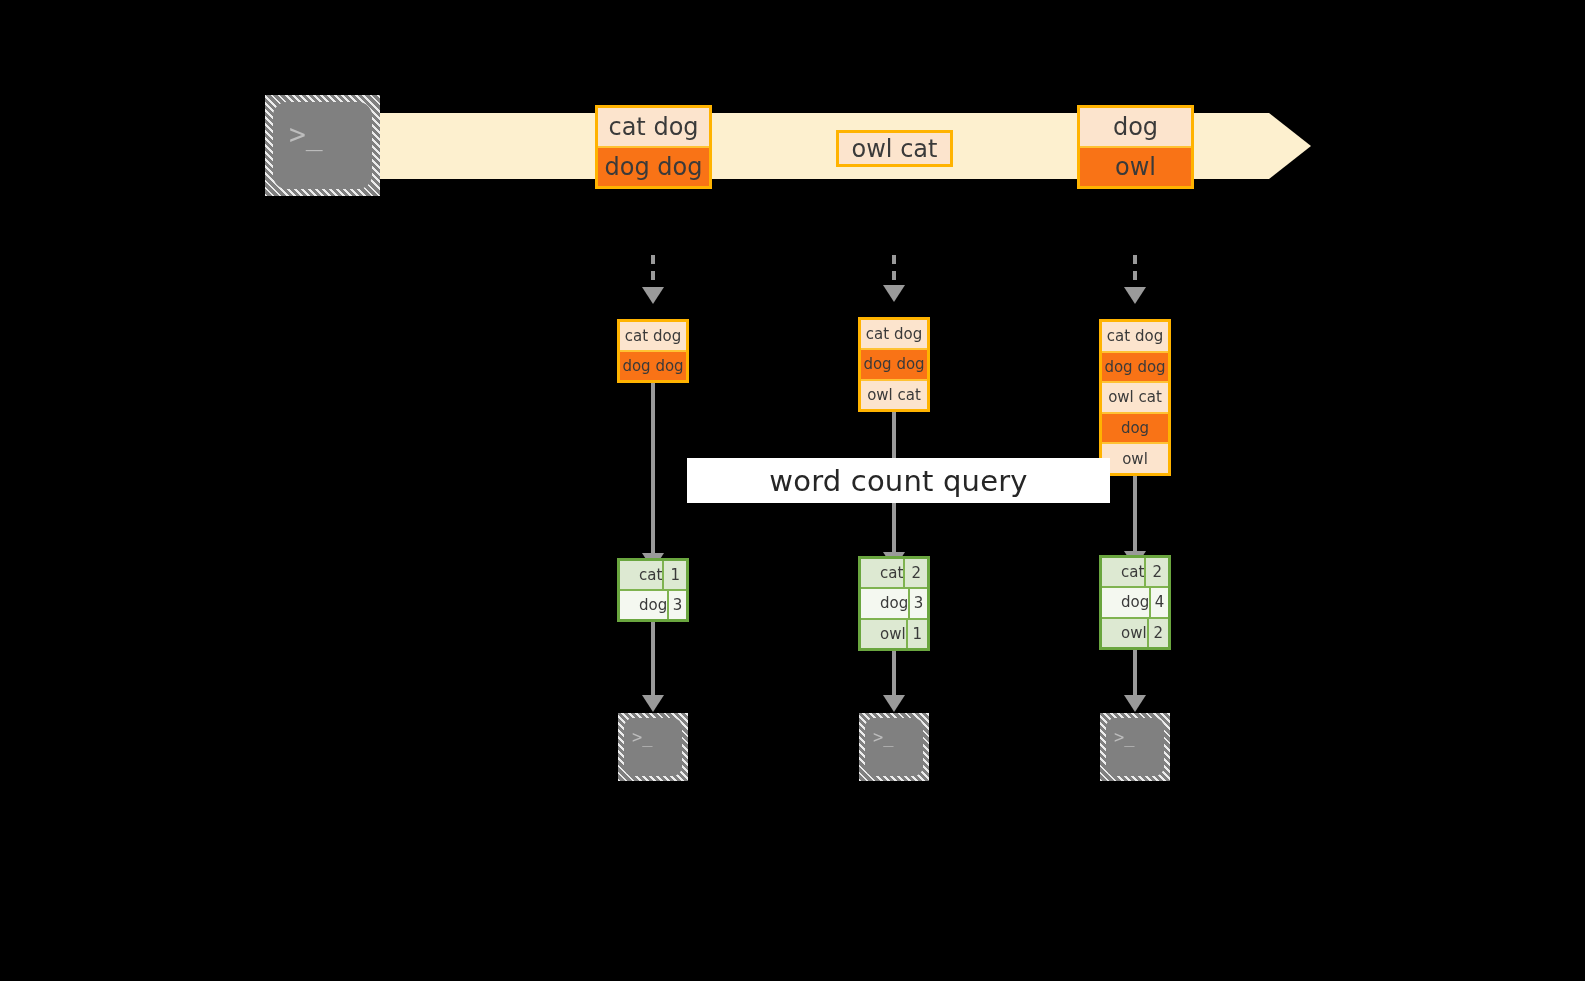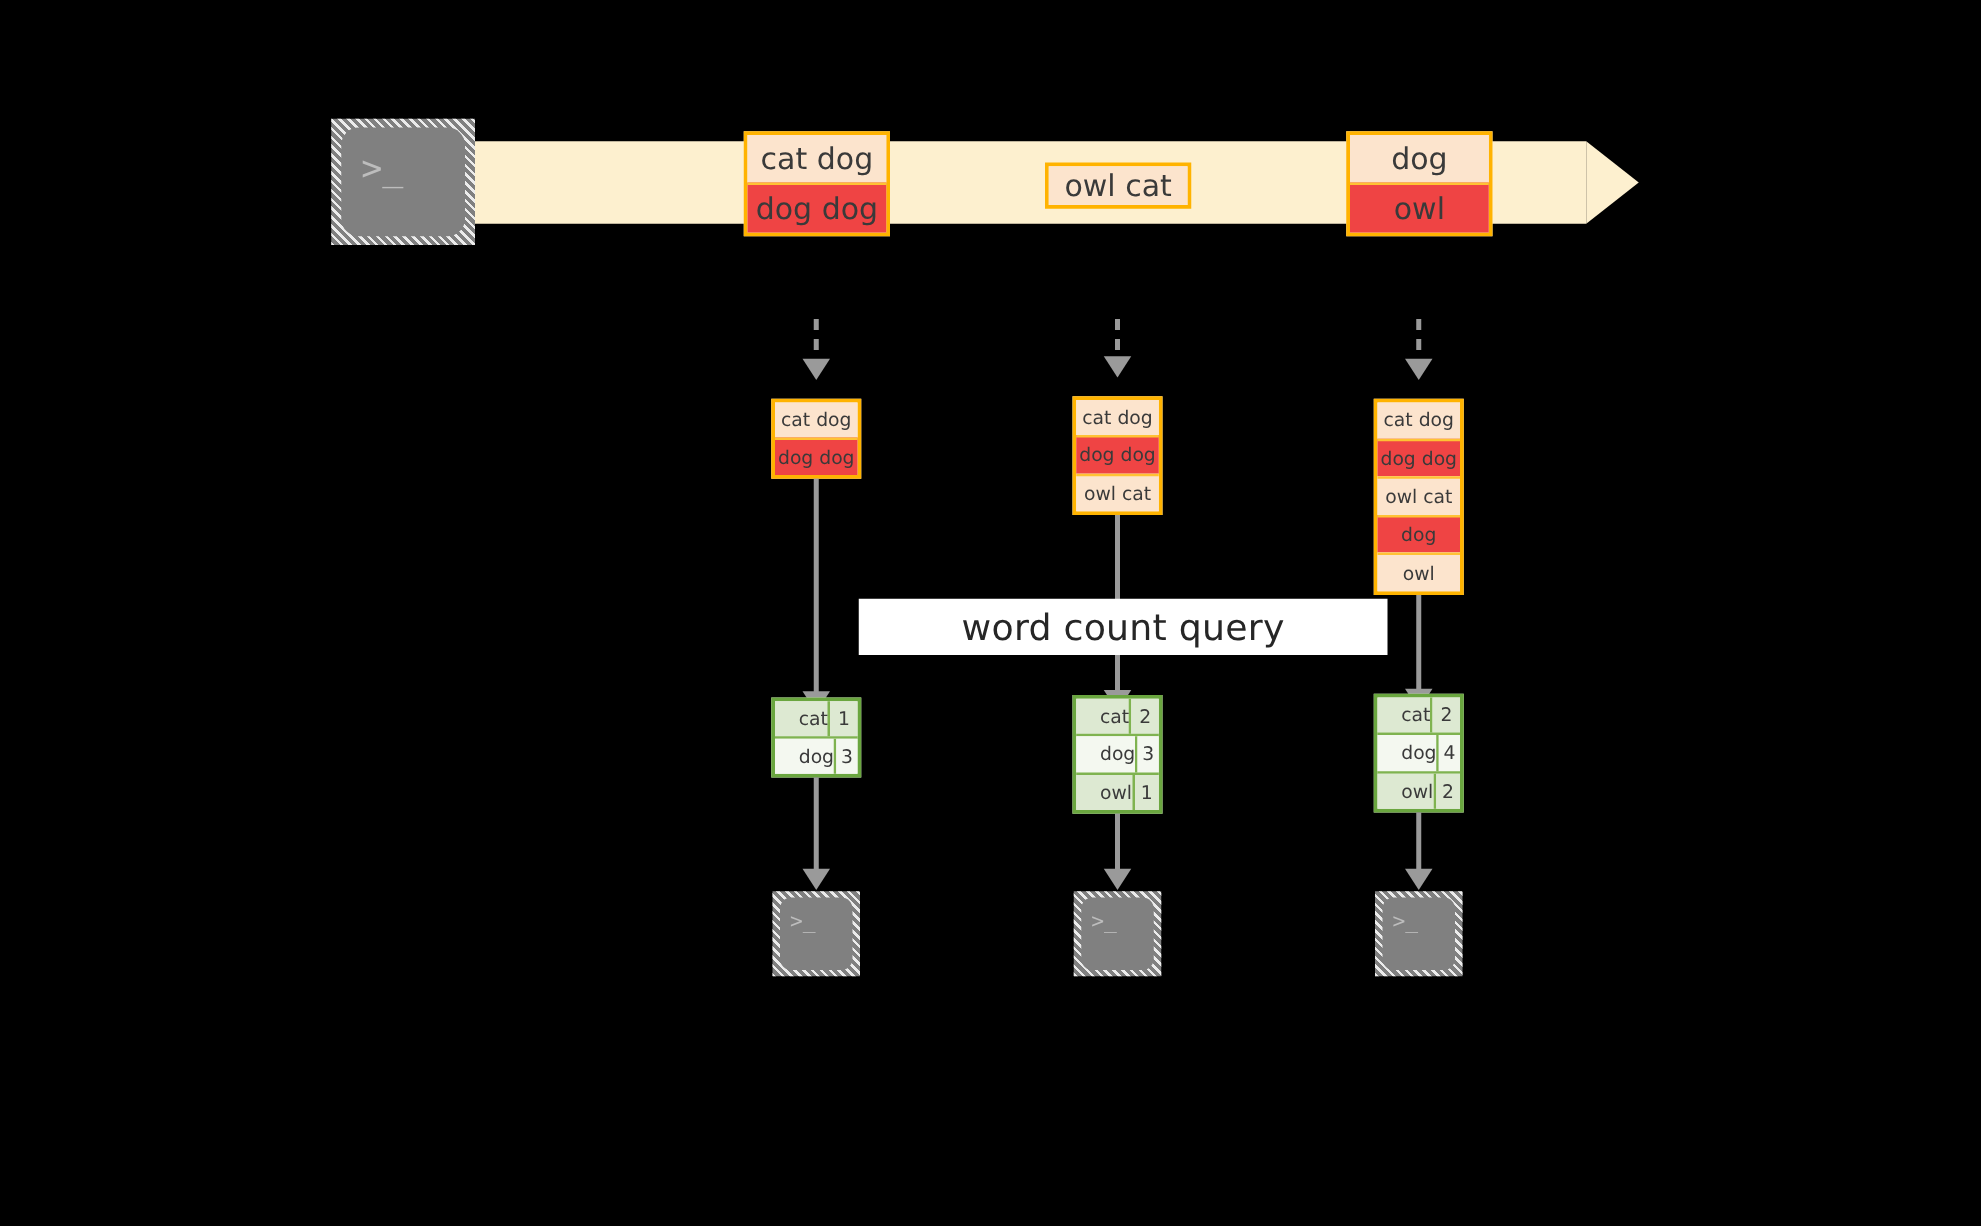--- a/index.html
+++ b/index.html
@@ -69,21 +69,21 @@
     flex: 1 1 auto;
     display: flex;
     align-items: center;
     justify-content: center;
     color: #3a3a3a;
     white-space: nowrap;
     box-sizing: border-box;
   }
   .evt-cell + .evt-cell { border-top: 2px solid #ffc martin; }
   .evt-cell.dark { background: #fce4cd; }
-  .evt-cell.light { background: #ef4444; }
+  .evt-cell.light { background: #f97316; }
   .evt-sep { border-top: 2px solid #ffc233; }
 
   .evt-box.big .evt-cell { font-size: 24px; }
   .evt-box.small .evt-cell { font-size: 15px; }
 
   
   .res-table {
     position: absolute;
     box-sizing: border-box;
     border: 3px solid #6aa63f;
@@ -266,17 +266,17 @@
     </div>
   </div>
   <div class="conn" style="left:1133px; top:650px; height:47px;"></div>
   <div class="conn-head" style="left:1124px; top:695px;"></div>
 
   <div class="terminal" style="left:1100px; top:713px; width:70px; height:68px;">
     <div class="terminal-inner" style="left:6px; top:5px; right:6px; bottom:5px; border-radius:9px;"></div>
     <div class="terminal-glyph" style="left:14px; top:16px; font-size:17px;">&gt;_</div>
   </div>
 
-  <div class="query-band" style="left:687px; top:479px; width:423px; height:45px;">
+  <div class="query-band" style="left:687px; top:458px; width:423px; height:45px;">
     <span class="query-label">word count query</span>
   </div>
 
 </div>
 
 </body></html>

